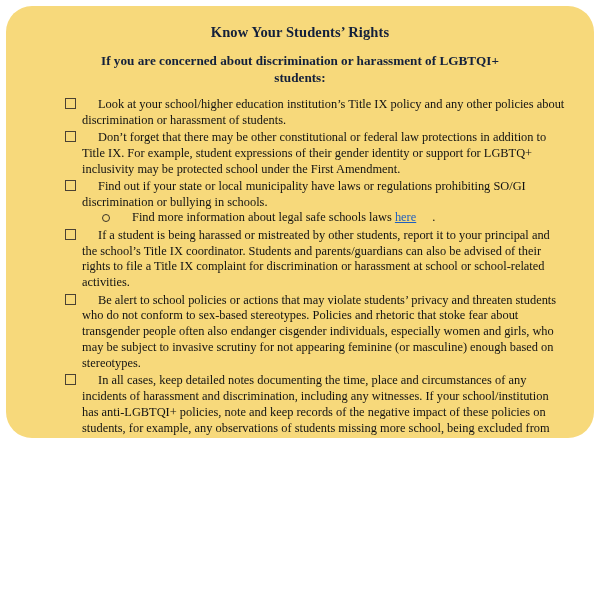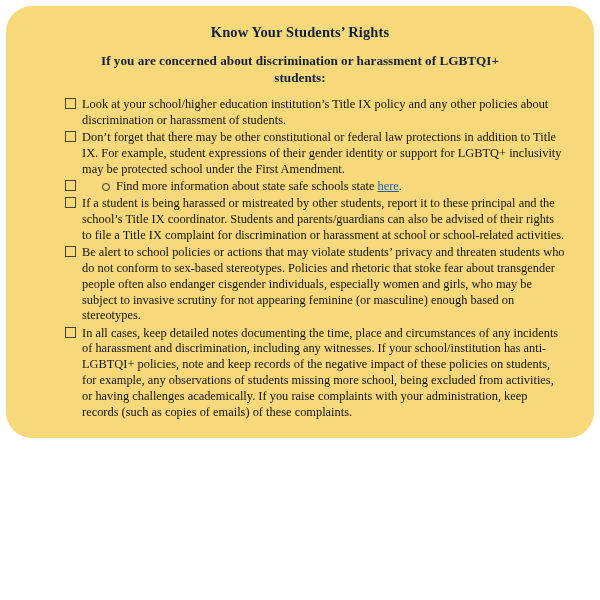--- a/index.html
+++ b/index.html
@@ -88,20 +88,21 @@
     border: 1px solid #3a3427;
     border-radius: 50%;
     display: inline-block;
     background: transparent;
   }
   a.inline-link {
     color: #1f5fbf;
   }
   .li-text {
     display: inline;
+    margin-left: 16px;
   }
 </style>
 </head>
 <body>
 
 <div class="page">
   <div class="card">
 
     <div class="title">Know Your Students’ Rights</div>
 
@@ -114,32 +115,33 @@
         <span class="li-text">Look at your school/higher education institution’s Title IX policy and any other policies about discrimination or harassment of students.</span>
       </li>
 
       <li>
         <span class="marker"></span>
         <span class="li-text">Don’t forget that there may be other constitutional or federal law protections in addition to Title IX. For example, student expressions of their gender identity or support for LGBTQ+ inclusivity may be protected school under the First Amendment.</span>
       </li>
 
       <li>
         <span class="marker"></span>
+        <span class="li-text">Find out if your state or local municipality have laws or regulations prohibiting SO/GI discrimination or bullying in schools.</span>
         <ul class="subbullets">
           <li>
             <span class="submarker"></span>
-            <span class="li-text">Find more information about state safe schools state </span><a class="inline-link" href="#">here</a><span class="li-text">.</span>
+            <span class="li-text">Find more information about legal safe schools laws </span><a class="inline-link" href="#">here</a><span class="li-text">.</span>
           </li>
         </ul>
       </li>
 
 
       <li>
         <span class="marker"></span>
-        <span class="li-text">If a student is being harassed or mistreated by other students, report it to these principal and the school’s Title IX coordinator. Students and parents/guardians can also be advised of their rights to file a Title IX complaint for discrimination or harassment at school or school-related activities.</span>
+        <span class="li-text">If a student is being harassed or mistreated by other students, report it to your principal and the school’s Title IX coordinator. Students and parents/guardians can also be advised of their rights to file a Title IX complaint for discrimination or harassment at school or school-related activities.</span>
       </li>
 
       <li>
         <span class="marker"></span>
         <span class="li-text">Be alert to school policies or actions that may violate students’ privacy and threaten students who do not conform to sex-based stereotypes. Policies and rhetoric that stoke fear about transgender people often also endanger cisgender individuals, especially women and girls, who may be subject to invasive scrutiny for not appearing feminine (or masculine) enough based on stereotypes.</span>
       </li>
 
       <li>
         <span class="marker"></span>
         <span class="li-text">In all cases, keep detailed notes documenting the time, place and circumstances of any incidents of harassment and discrimination, including any witnesses. If your school/institution has anti-LGBTQI+ policies, note and keep records of the negative impact of these policies on students, for example, any observations of students missing more school, being excluded from activities, or having challenges academically. If you raise complaints with your administration, keep records (such as copies of emails) of these complaints.</span>

